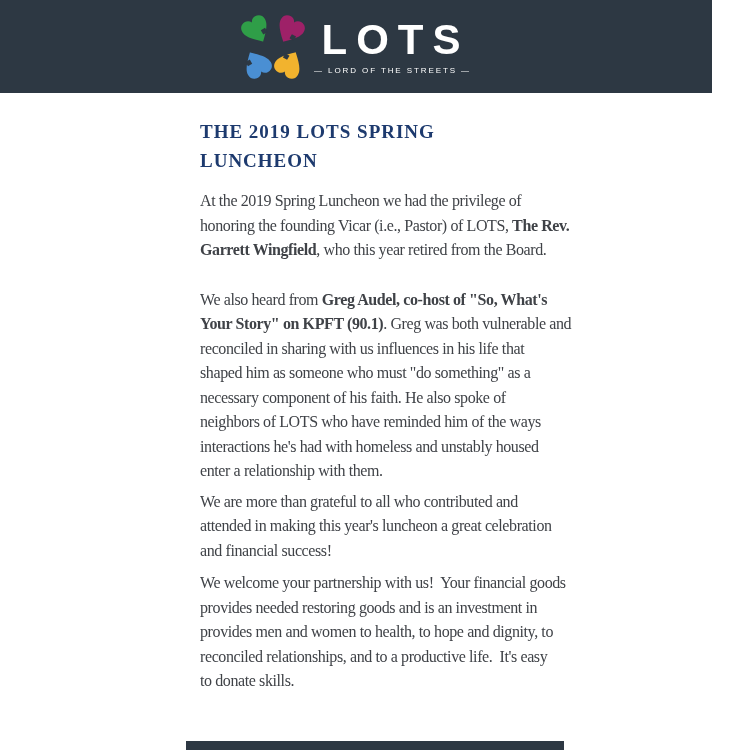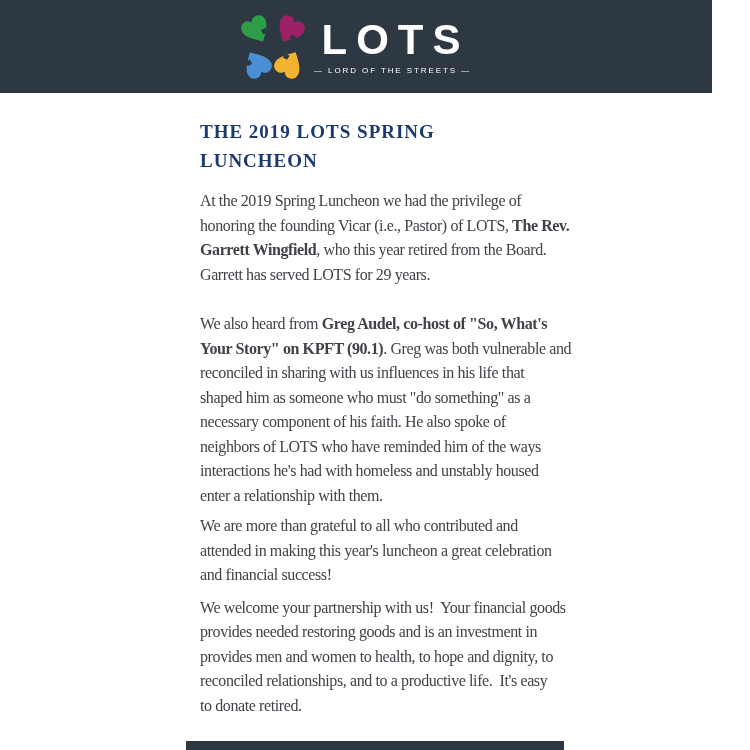--- a/index.html
+++ b/index.html
@@ -63,21 +63,20 @@
     </div>
   </header>
 
   <main class="content">
     <h1 class="title">THE 2019 LOTS SPRING LUNCHEON</h1>
     <div id="paragraphs">
         <div class="para">
           <div class="line"><span>At the 2019 Spring Luncheon we had the privilege of</span></div>
           <div class="line"><span>honoring the founding Vicar (i.e., Pastor) of LOTS, </span><span class="b">The Rev.</span></div>
           <div class="line"><span class="b">Garrett Wingfield</span><span>, who this year retired from the Board.</span></div>
-          <div class="line"><span>Garrett has served LOTS for 29 years.</span></div>
         </div>
         <div class="para">
           <div class="line"><span>We also heard from </span><span class="b">Greg Audel, co-host of "So, What's</span></div>
           <div class="line"><span class="b">Your Story" on KPFT (90.1)</span><span>. Greg was both vulnerable and</span></div>
           <div class="line"><span>reconciled in sharing with us influences in his life that</span></div>
           <div class="line"><span>shaped him as someone who must "do something" as a</span></div>
           <div class="line"><span>necessary component of his faith. He also spoke of</span></div>
           <div class="line"><span>neighbors of LOTS who have reminded him of the ways</span></div>
           <div class="line"><span>interactions he's had with homeless and unstably housed</span></div>
           <div class="line"><span>enter a relationship with them.</span></div>
@@ -85,19 +84,19 @@
         <div class="para">
           <div class="line"><span>We are more than grateful to all who contributed and</span></div>
           <div class="line"><span>attended in making this year's luncheon a great celebration</span></div>
           <div class="line"><span>and financial success!</span></div>
         </div>
         <div class="para">
           <div class="line"><span>We welcome your partnership with us!  Your financial goods</span></div>
           <div class="line"><span>provides needed restoring goods and is an investment in</span></div>
           <div class="line"><span>provides men and women to health, to hope and dignity, to</span></div>
           <div class="line"><span>reconciled relationships, and to a productive life.  It's easy</span></div>
-          <div class="line"><span>to donate retired.</span></div>
+          <div class="line"><span>to donate skills.</span></div>
         </div>
       </div>
   </main>
 
   <div class="bottom-bar"></div>
 </div>
 
 </body></html>

